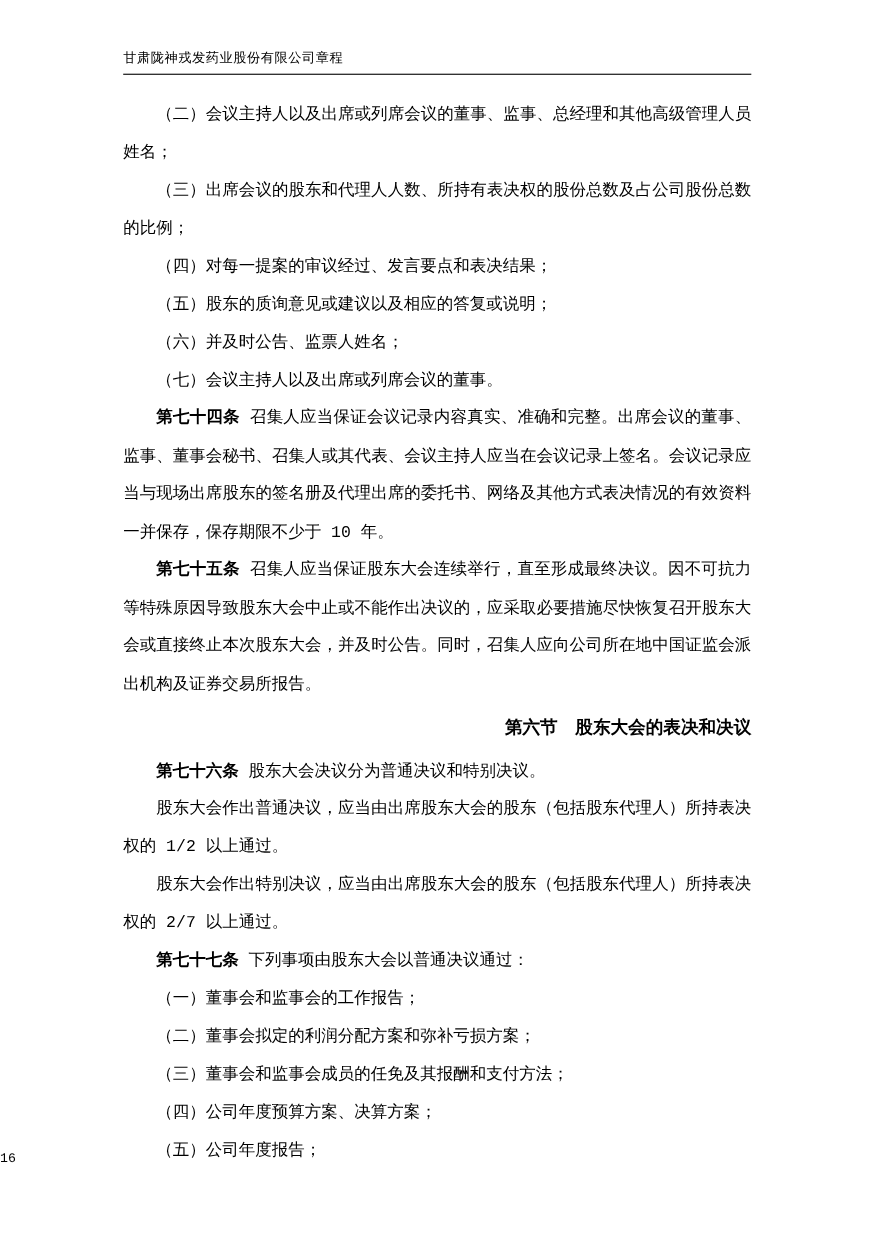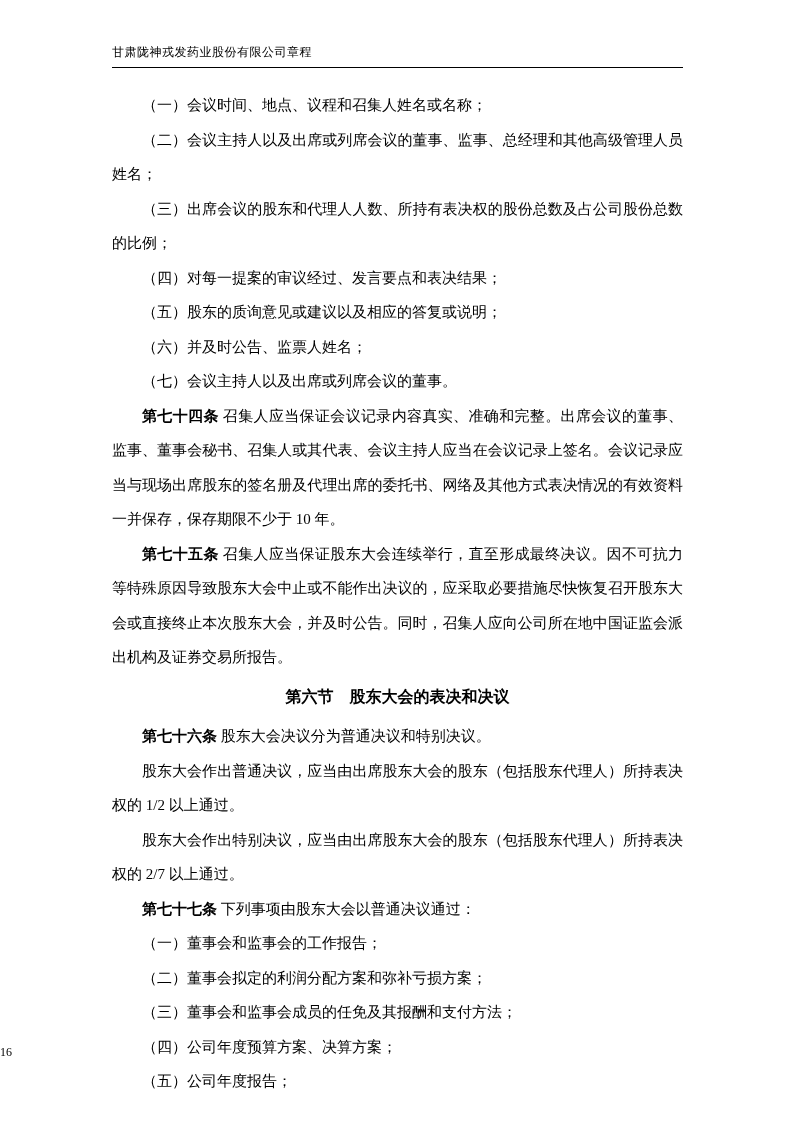--- a/index.html
+++ b/index.html
@@ -5,21 +5,21 @@
   html, body {
     margin: 0;
     padding: 0;
     background: #ffffff;
   }
   .page {
     position: relative;
     width: 794px;
     height: 1122px;
     background: #ffffff;
-    font-family: Liberation Serif, serif;
+    font-family: Liberation Mono, monospace;
     color: #000000;
     overflow: hidden;
     box-sizing: border-box;
   }
   .doc-header {
     position: absolute;
     top: 44px;
     left: 112px;
     width: 571px;
     font-size: 12px;
@@ -38,21 +38,21 @@
   }
   .para {
     margin: 0;
     text-indent: 2em;
   }
   .para b {
     font-weight: bold;
   }
   .heading {
     margin: 5px 0 5px 0;
-    text-align: center;
+    text-align: right;
     text-indent: 0;
     font-weight: bold;
     font-size: 16px;
   }
   .doc-footer {
     position: absolute;
     bottom: 62px;
     left: 0;
     width: 794px;
     text-align: left;
@@ -61,21 +61,20 @@
 </style>
 </head>
 <body>
 
 <div class="page">
   <div class="doc-header">
     <span>甘肃陇神戎发药业股份有限公司章程</span>
   </div>
 
   <div class="doc-body">
-      <p class="para">（一）会议时间、地点、议程和召集人姓名或名称；</p>
       <p class="para">（二）会议主持人以及出席或列席会议的董事、监事、总经理和其他高级管理人员姓名；</p>
       <p class="para">（三）出席会议的股东和代理人人数、所持有表决权的股份总数及占公司股份总数的比例；</p>
       <p class="para">（四）对每一提案的审议经过、发言要点和表决结果；</p>
       <p class="para">（五）股东的质询意见或建议以及相应的答复或说明；</p>
       <p class="para">（六）并及时公告、监票人姓名；</p>
       <p class="para">（七）会议主持人以及出席或列席会议的董事。</p>
       <p class="para"><b>第七十四条</b> 召集人应当保证会议记录内容真实、准确和完整。出席会议的董事、监事、董事会秘书、召集人或其代表、会议主持人应当在会议记录上签名。会议记录应当与现场出席股东的签名册及代理出席的委托书、网络及其他方式表决情况的有效资料一并保存，保存期限不少于 10 年。</p>
       <p class="para"><b>第七十五条</b> 召集人应当保证股东大会连续举行，直至形成最终决议。因不可抗力等特殊原因导致股东大会中止或不能作出决议的，应采取必要措施尽快恢复召开股东大会或直接终止本次股东大会，并及时公告。同时，召集人应向公司所在地中国证监会派出机构及证券交易所报告。</p>
       <p class="heading">第六节　股东大会的表决和决议</p>
       <p class="para"><b>第七十六条</b> 股东大会决议分为普通决议和特别决议。</p>

